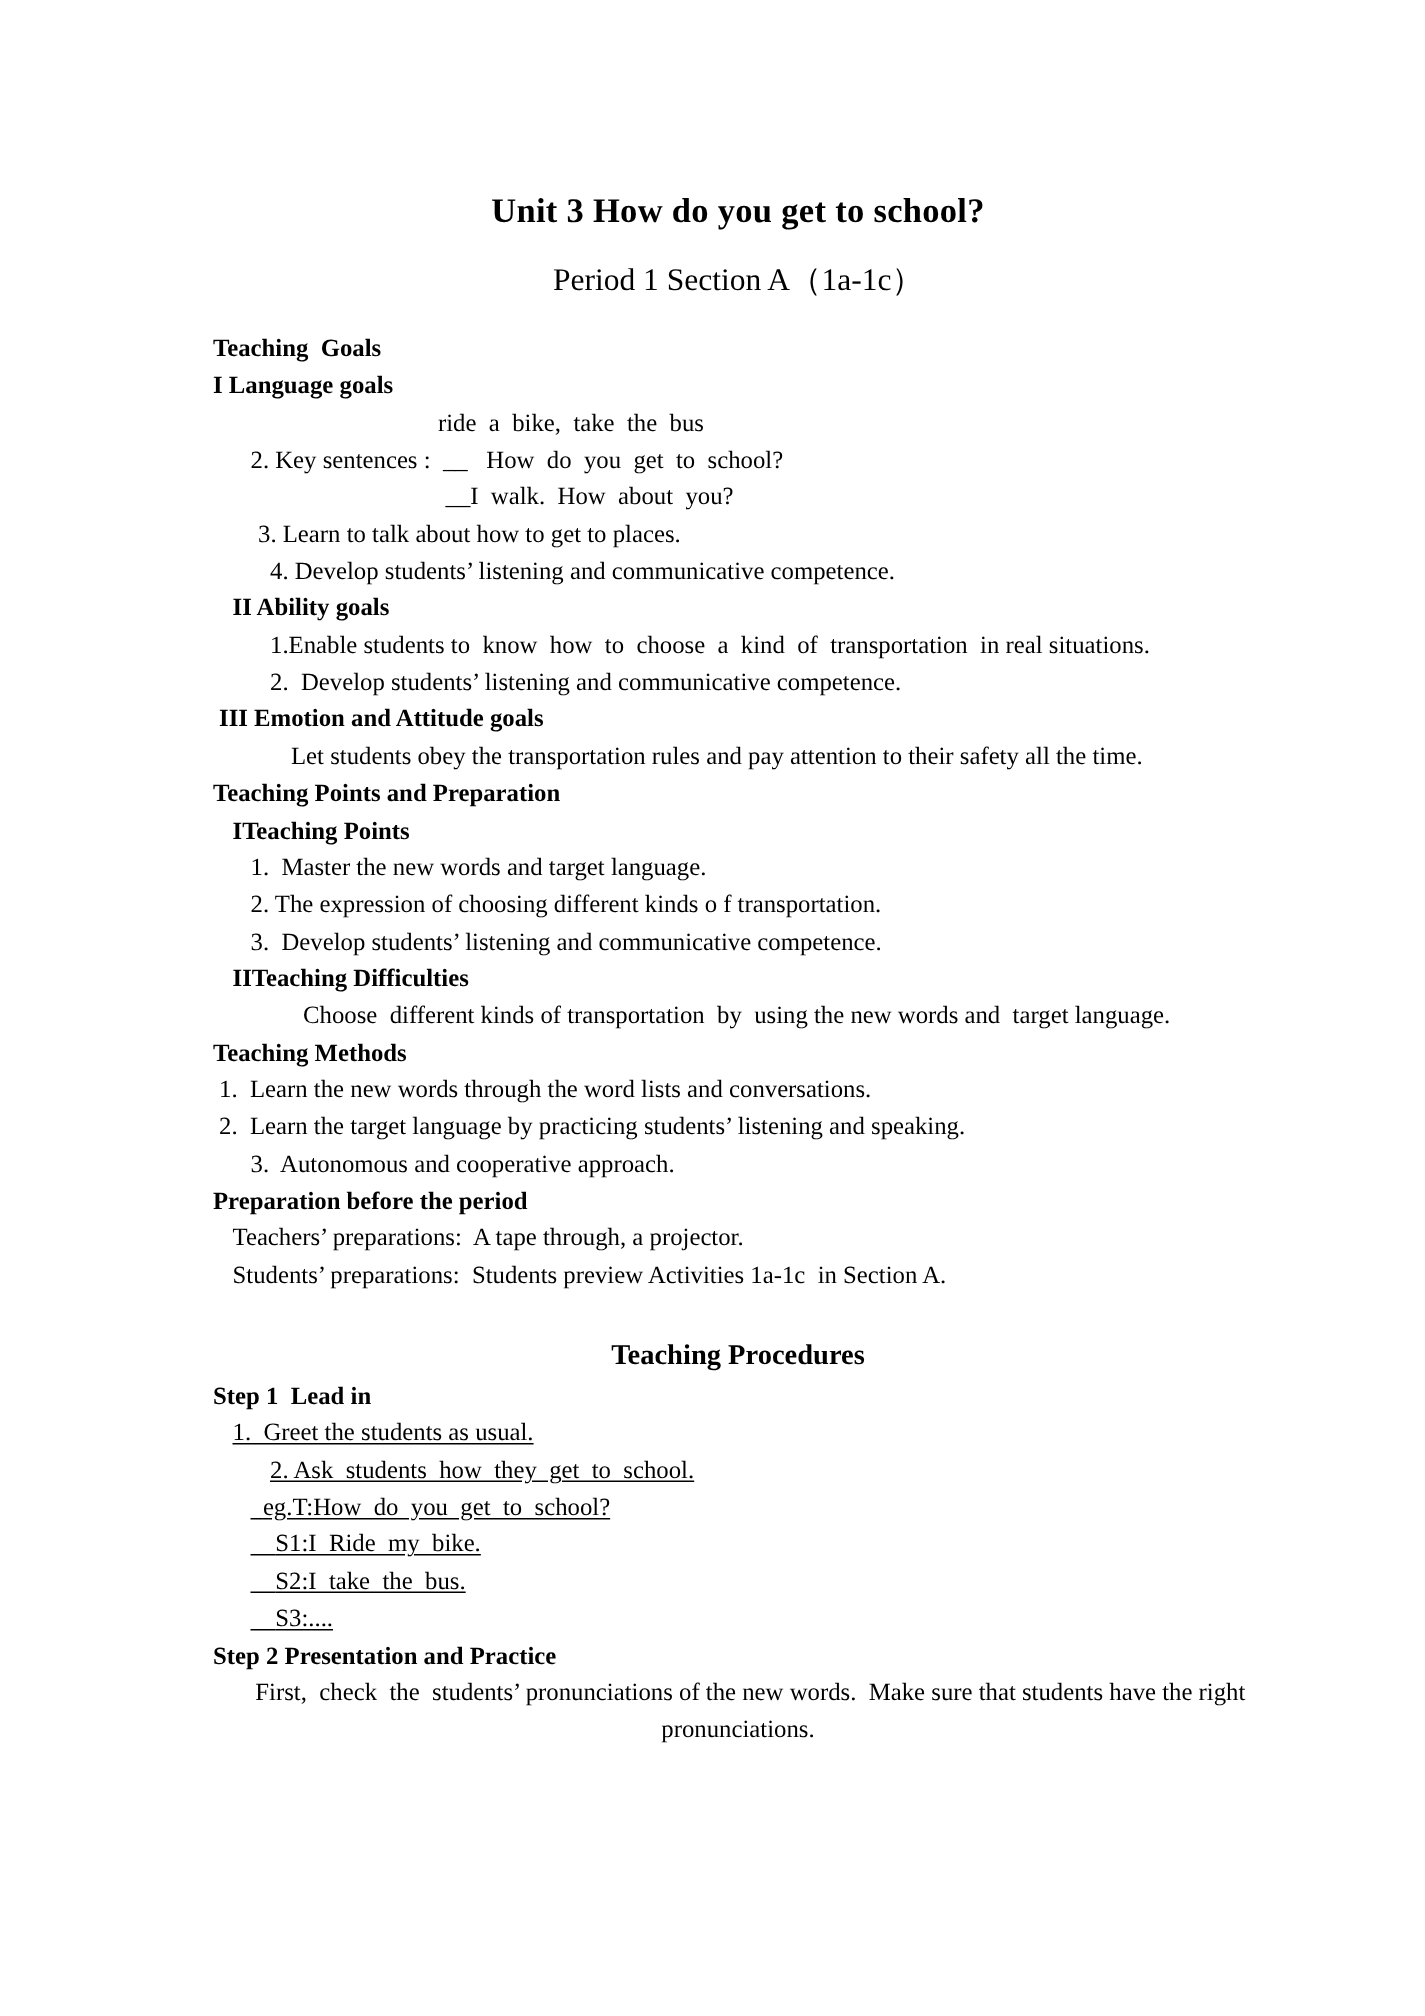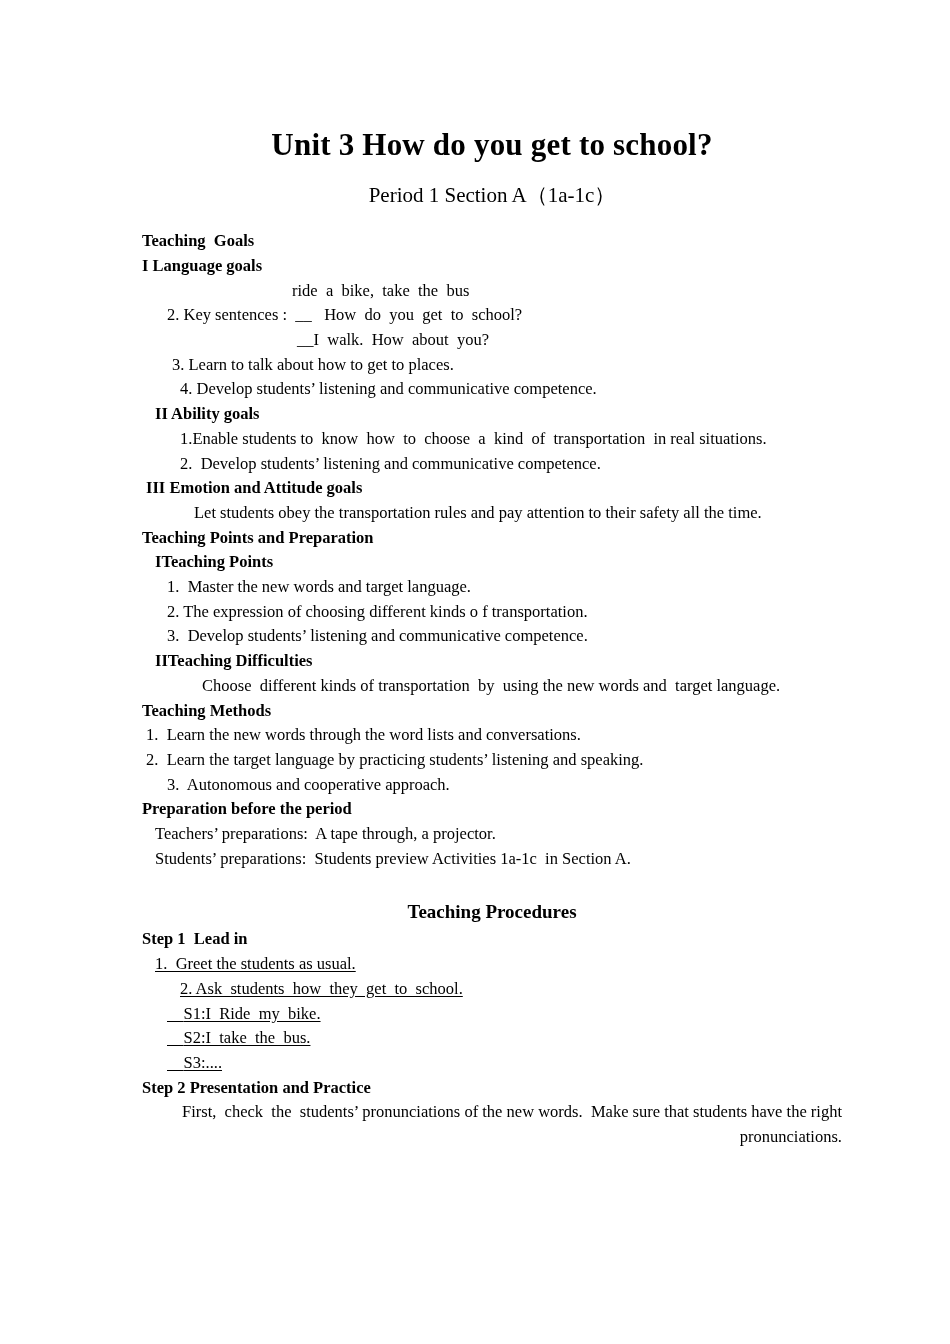--- a/index.html
+++ b/index.html
@@ -26,21 +26,21 @@
     position: absolute;
     left: 142px;
     top: 0;
     width: 700px;
   }
 
   
   .title-main {
     text-align: center;
     font-weight: bold;
-    font-size: 31px;
+    font-size: 23px;
     line-height: 1.1;
     margin-top: 128px;
     letter-spacing: 0.2px;
   }
   .title-sub {
     text-align: center;
     font-weight: normal;
     font-size: 21px;
     line-height: 1.1;
     margin-top: 22px;
@@ -78,21 +78,21 @@
     text-align: center;
     font-weight: bold;
     font-size: 19px;
     margin-top: 30px;
     margin-bottom: 4px;
   }
 
   .para {
     font-size: 16.5px;
     line-height: 24.7px;
-    text-align: right;
+    text-align: center;
     white-space: pre-wrap;
   }
 </style>
 </head>
 <body>
 
 <div class="page">
   <div class="content">
 
     <div class="title-main">Unit 3    How do you get to school?</div>
@@ -128,20 +128,21 @@
 
     <div class="line bold i0">Preparation before the period</div>
     <div class="line i2">Teachers’ preparations:  A tape through, a projector.</div>
     <div class="line i2">Students’ preparations:  Students preview Activities 1a-1c  in Section A.</div>
 
     <div class="proc-head">Teaching Procedures</div>
 
     <div class="line bold i0">Step 1  Lead in</div>
     <div class="line u i2">1.  Greet the students as usual.</div>
     <div class="line u i6">2. Ask  students  how  they  get  to  school.</div>
+    <div class="line u i4">  eg.T:How  do  you  get  to  school?</div>
     <div class="line u i4">    S1:I  Ride  my  bike.</div>
     <div class="line u i4">    S2:I  take  the  bus.</div>
     <div class="line u i4">    S3:....</div>
 
     <div class="line bold i0">Step 2 Presentation and Practice</div>
     <div class="para i0">    First,  check  the  students’ pronunciations of the new words.  Make sure that students have the right pronunciations.</div>
 
   </div>
 </div>
 

